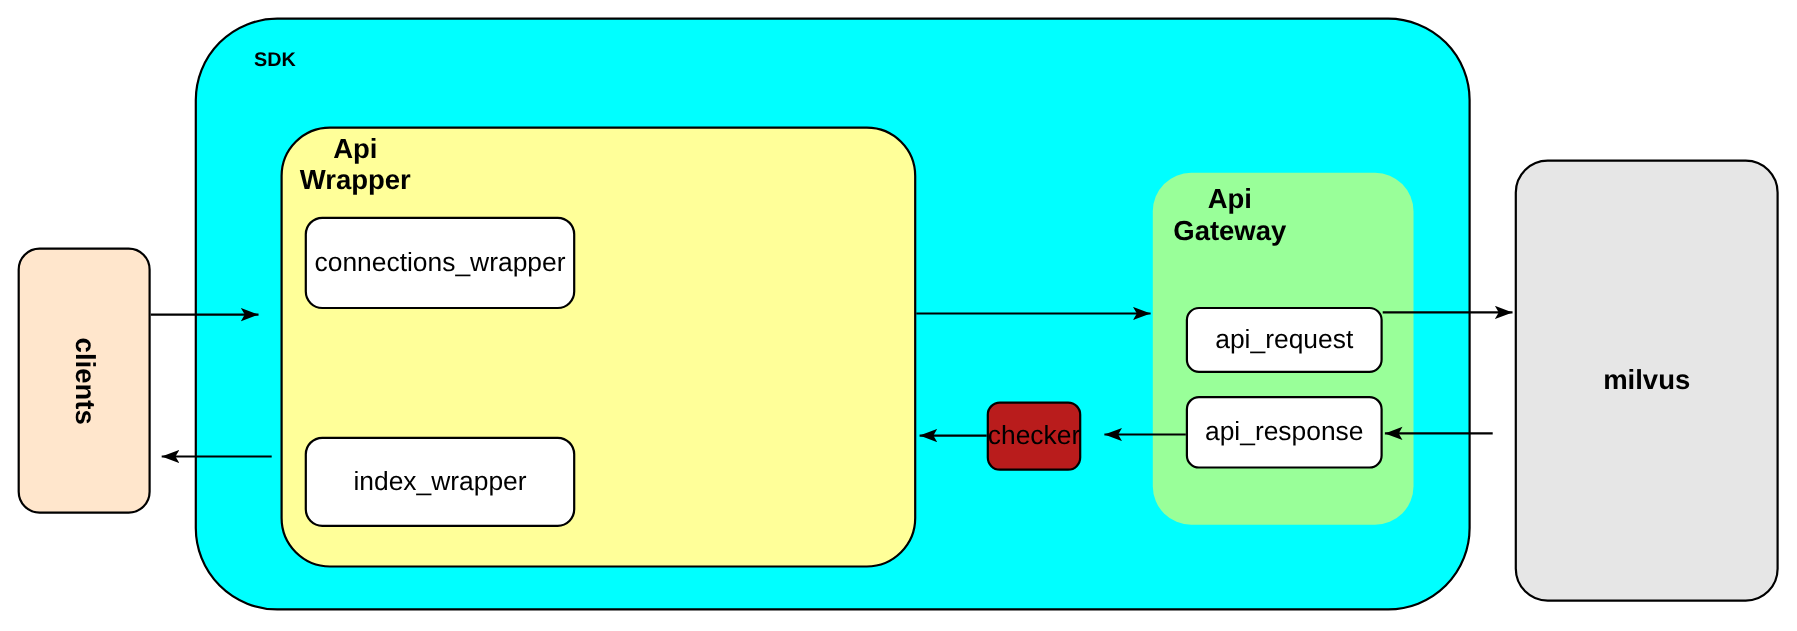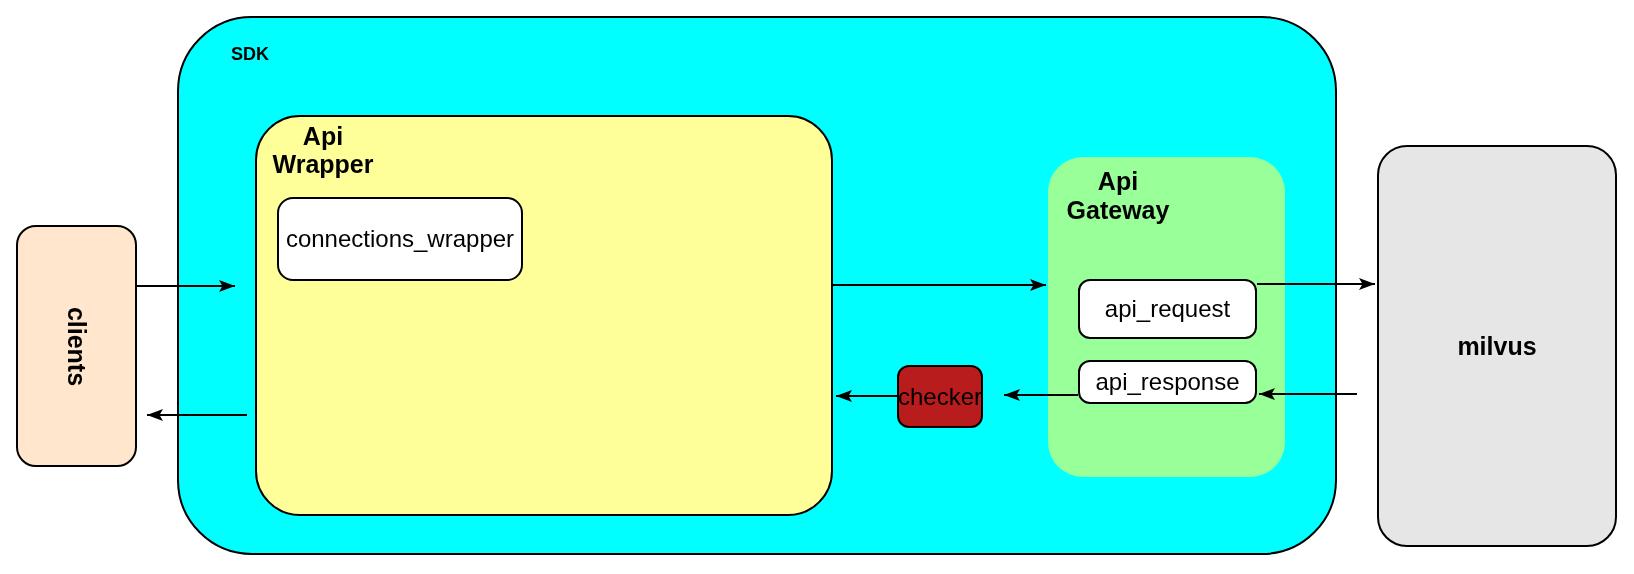--- a/index.html
+++ b/index.html
@@ -35,21 +35,21 @@
   
   #checker{left:897px;top:365px;width:86px;height:63px;border-radius:12px;background:#b91c1c;
            display:flex;align-items:center;justify-content:center;font-size:24px;}
 
   
   #api-gateway{left:1048px;top:157px;width:237px;height:320px;border-radius:35px;}
   #api-gateway-label{position:absolute;left:0px;top:10px;width:140px;text-align:center;
                      font-weight:bold;font-size:25px;line-height:29px;white-space:pre-line;}
   #api-request{left:1078px;top:255px;width:179px;height:60px;border-radius:12px;background:#fff;
                display:flex;align-items:center;justify-content:center;font-size:24px;margin-top:24px;}
-  #api-response{left:1078px;top:360px;width:179px;height:44px;border-radius:12px;background:#fff;
+  #api-response{left:1078px;top:360px;width:179px;height:66px;border-radius:12px;background:#fff;
                 display:flex;align-items:center;justify-content:center;font-size:24px;}
 
   
   #milvus{left:1377px;top:145px;width:240px;height:402px;border-radius:30px;
           display:flex;align-items:center;justify-content:center;font-weight:bold;font-size:25px;}
 
   
   #arrow-layer{position:absolute;left:0;top:0;width:1634px;height:574px;pointer-events:none;}
   #arrow-layer line{stroke:#000;stroke-width:2;}
 </style>
@@ -60,20 +60,21 @@
 
   <div id="sdk" class="node bordered" style="background-color: rgb(0, 255, 255);">
     <div id="sdk-label">SDK</div>
   </div>
 
   <div id="api-wrapper" class="node bordered" style="left: 255px; top: 115px; background-color: rgb(255, 255, 153);">
     <div id="api-wrapper-label">Api
 Wrapper</div>
 
     <div class="wbox col1 row1">connections_wrapper</div>
+    <div class="wbox col1 row3">index_wrapper</div>
   </div>
 
   <div id="api-gateway" class="node" style="background-color: rgb(153, 255, 153);">
     <div id="api-gateway-label">Api
 Gateway</div>
   </div>
 
   <div id="api-request" class="node bordered">api_request</div>
 
   <div id="api-response" class="node bordered">api_response</div>

